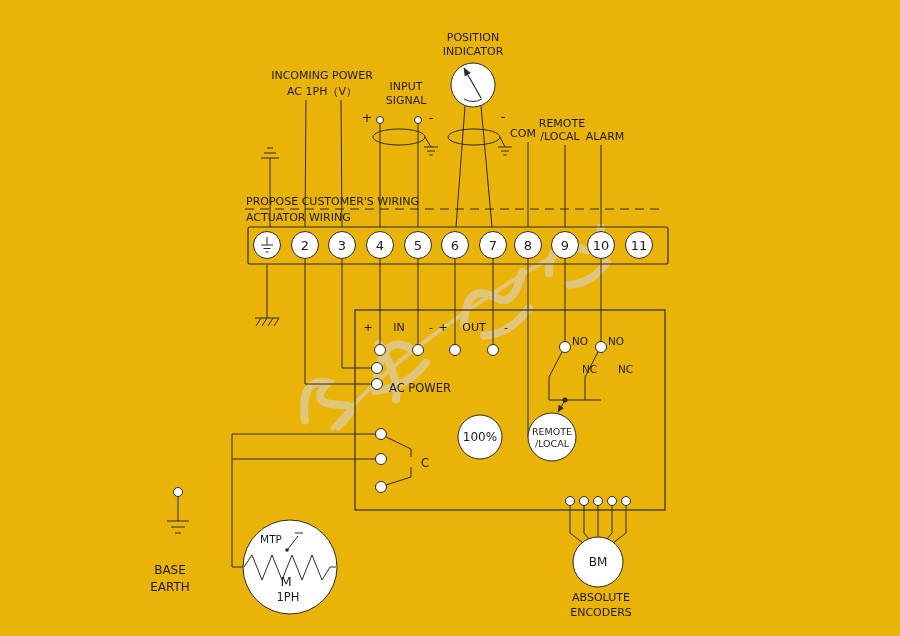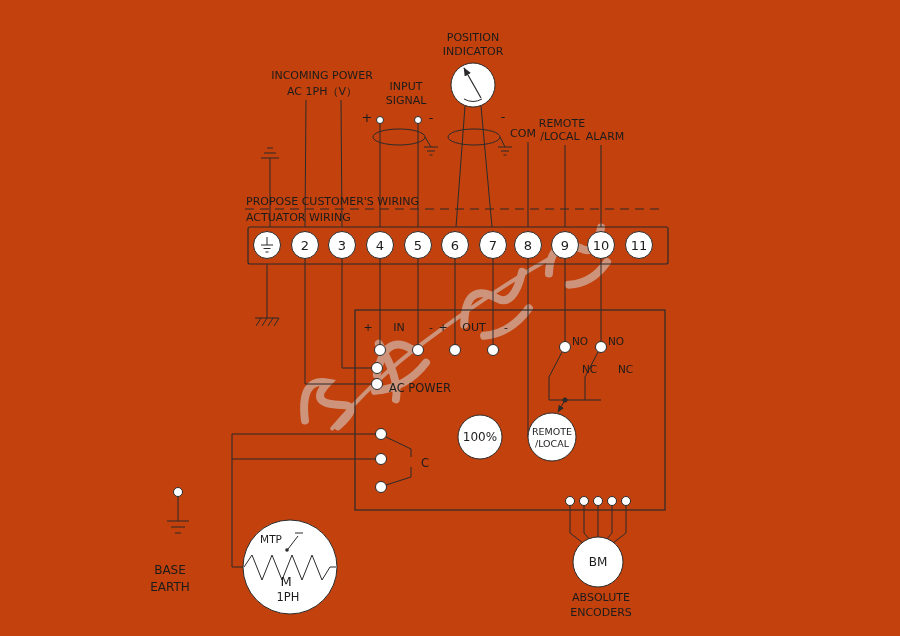--- a/index.html
+++ b/index.html
@@ -1,16 +1,16 @@
 <!DOCTYPE html>
 <html><head>
 <meta charset="utf-8">
 <style>
   html,body{margin:0;padding:0;background:#ffffff;}
-  .stage{position:relative;width:900px;height:636px;background:#c2410c;overflow:hidden;
+  .stage{position:relative;width:900px;height:636px;background:#eab308;overflow:hidden;
          font-family:"DejaVu Sans", "Liberation Sans", sans-serif;}
   svg{display:block;}
   svg text{fill:#1c1c1c;font-family:"DejaVu Sans","Liberation Sans",sans-serif;}
   .ln{stroke:#2b2b2b;stroke-width:1;fill:none;}
   .ln2{stroke:#2b2b2b;stroke-width:1.2;fill:none;}
   .node{stroke:#2b2b2b;stroke-width:1;fill:#ffffff;}
   .dot{fill:#2b2b2b;stroke:none;}
   .wm{stroke:#d7d7d7;fill:none;stroke-linecap:round;}
 </style>
 </head>

